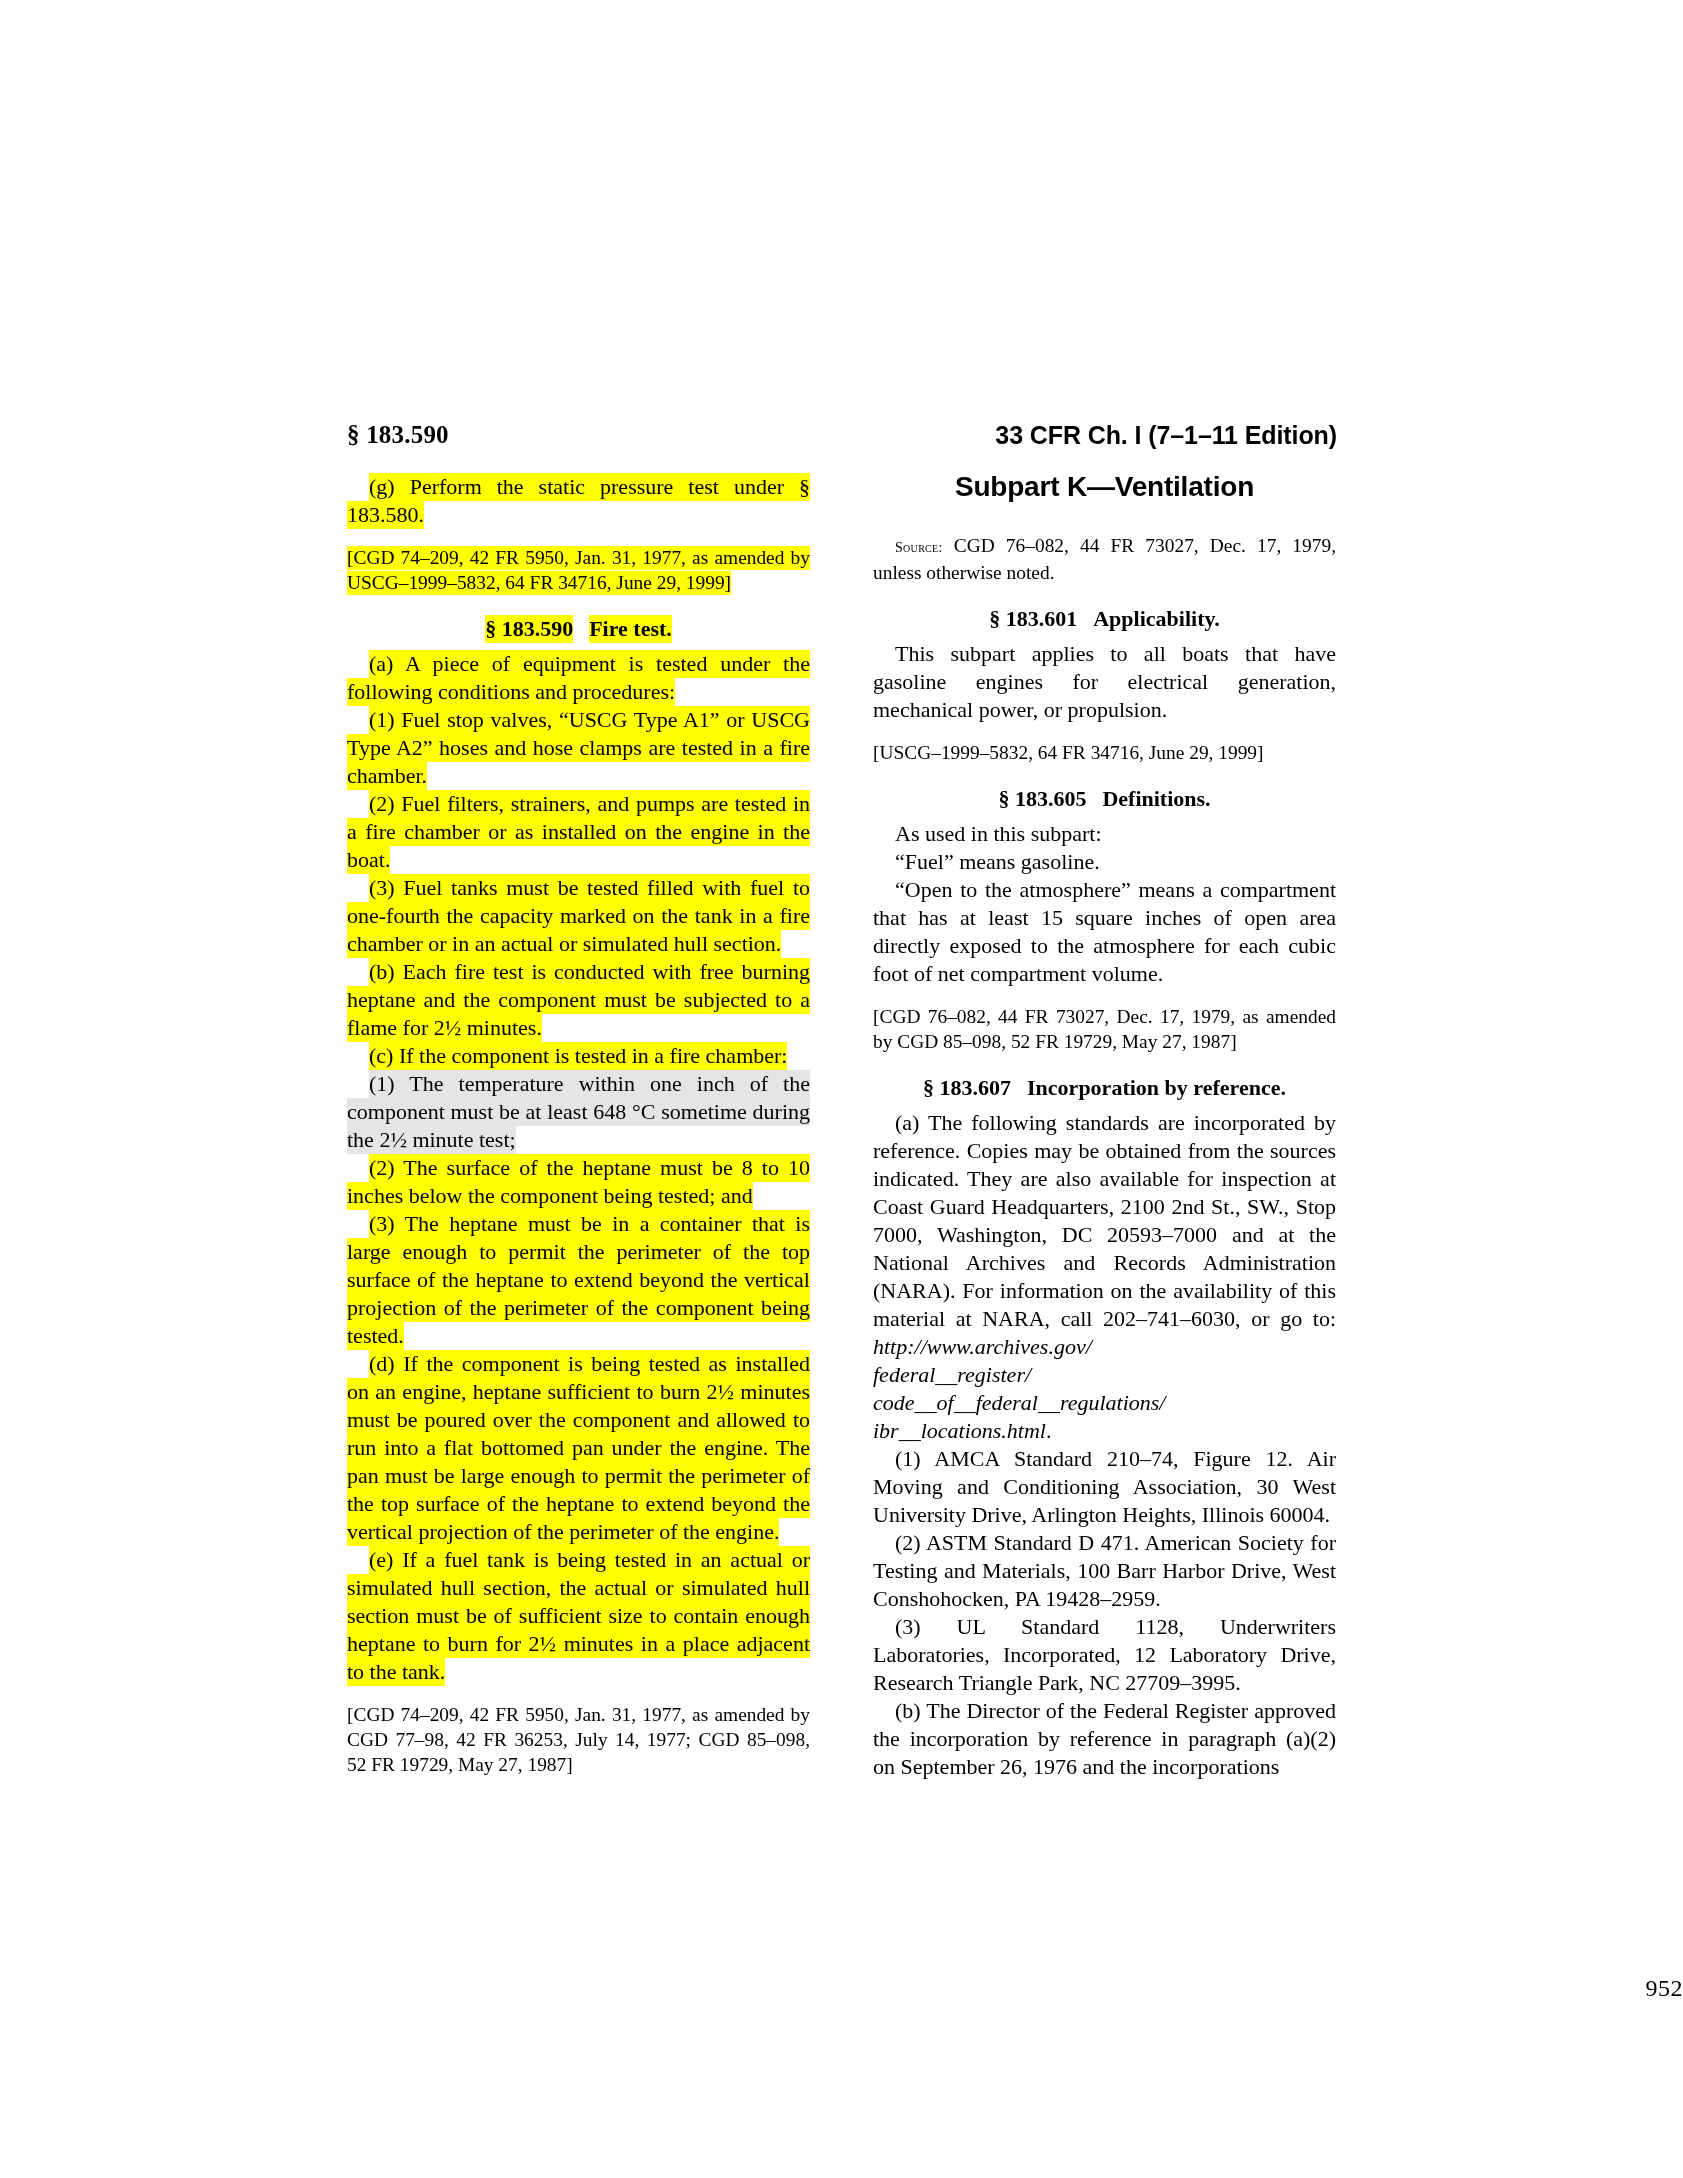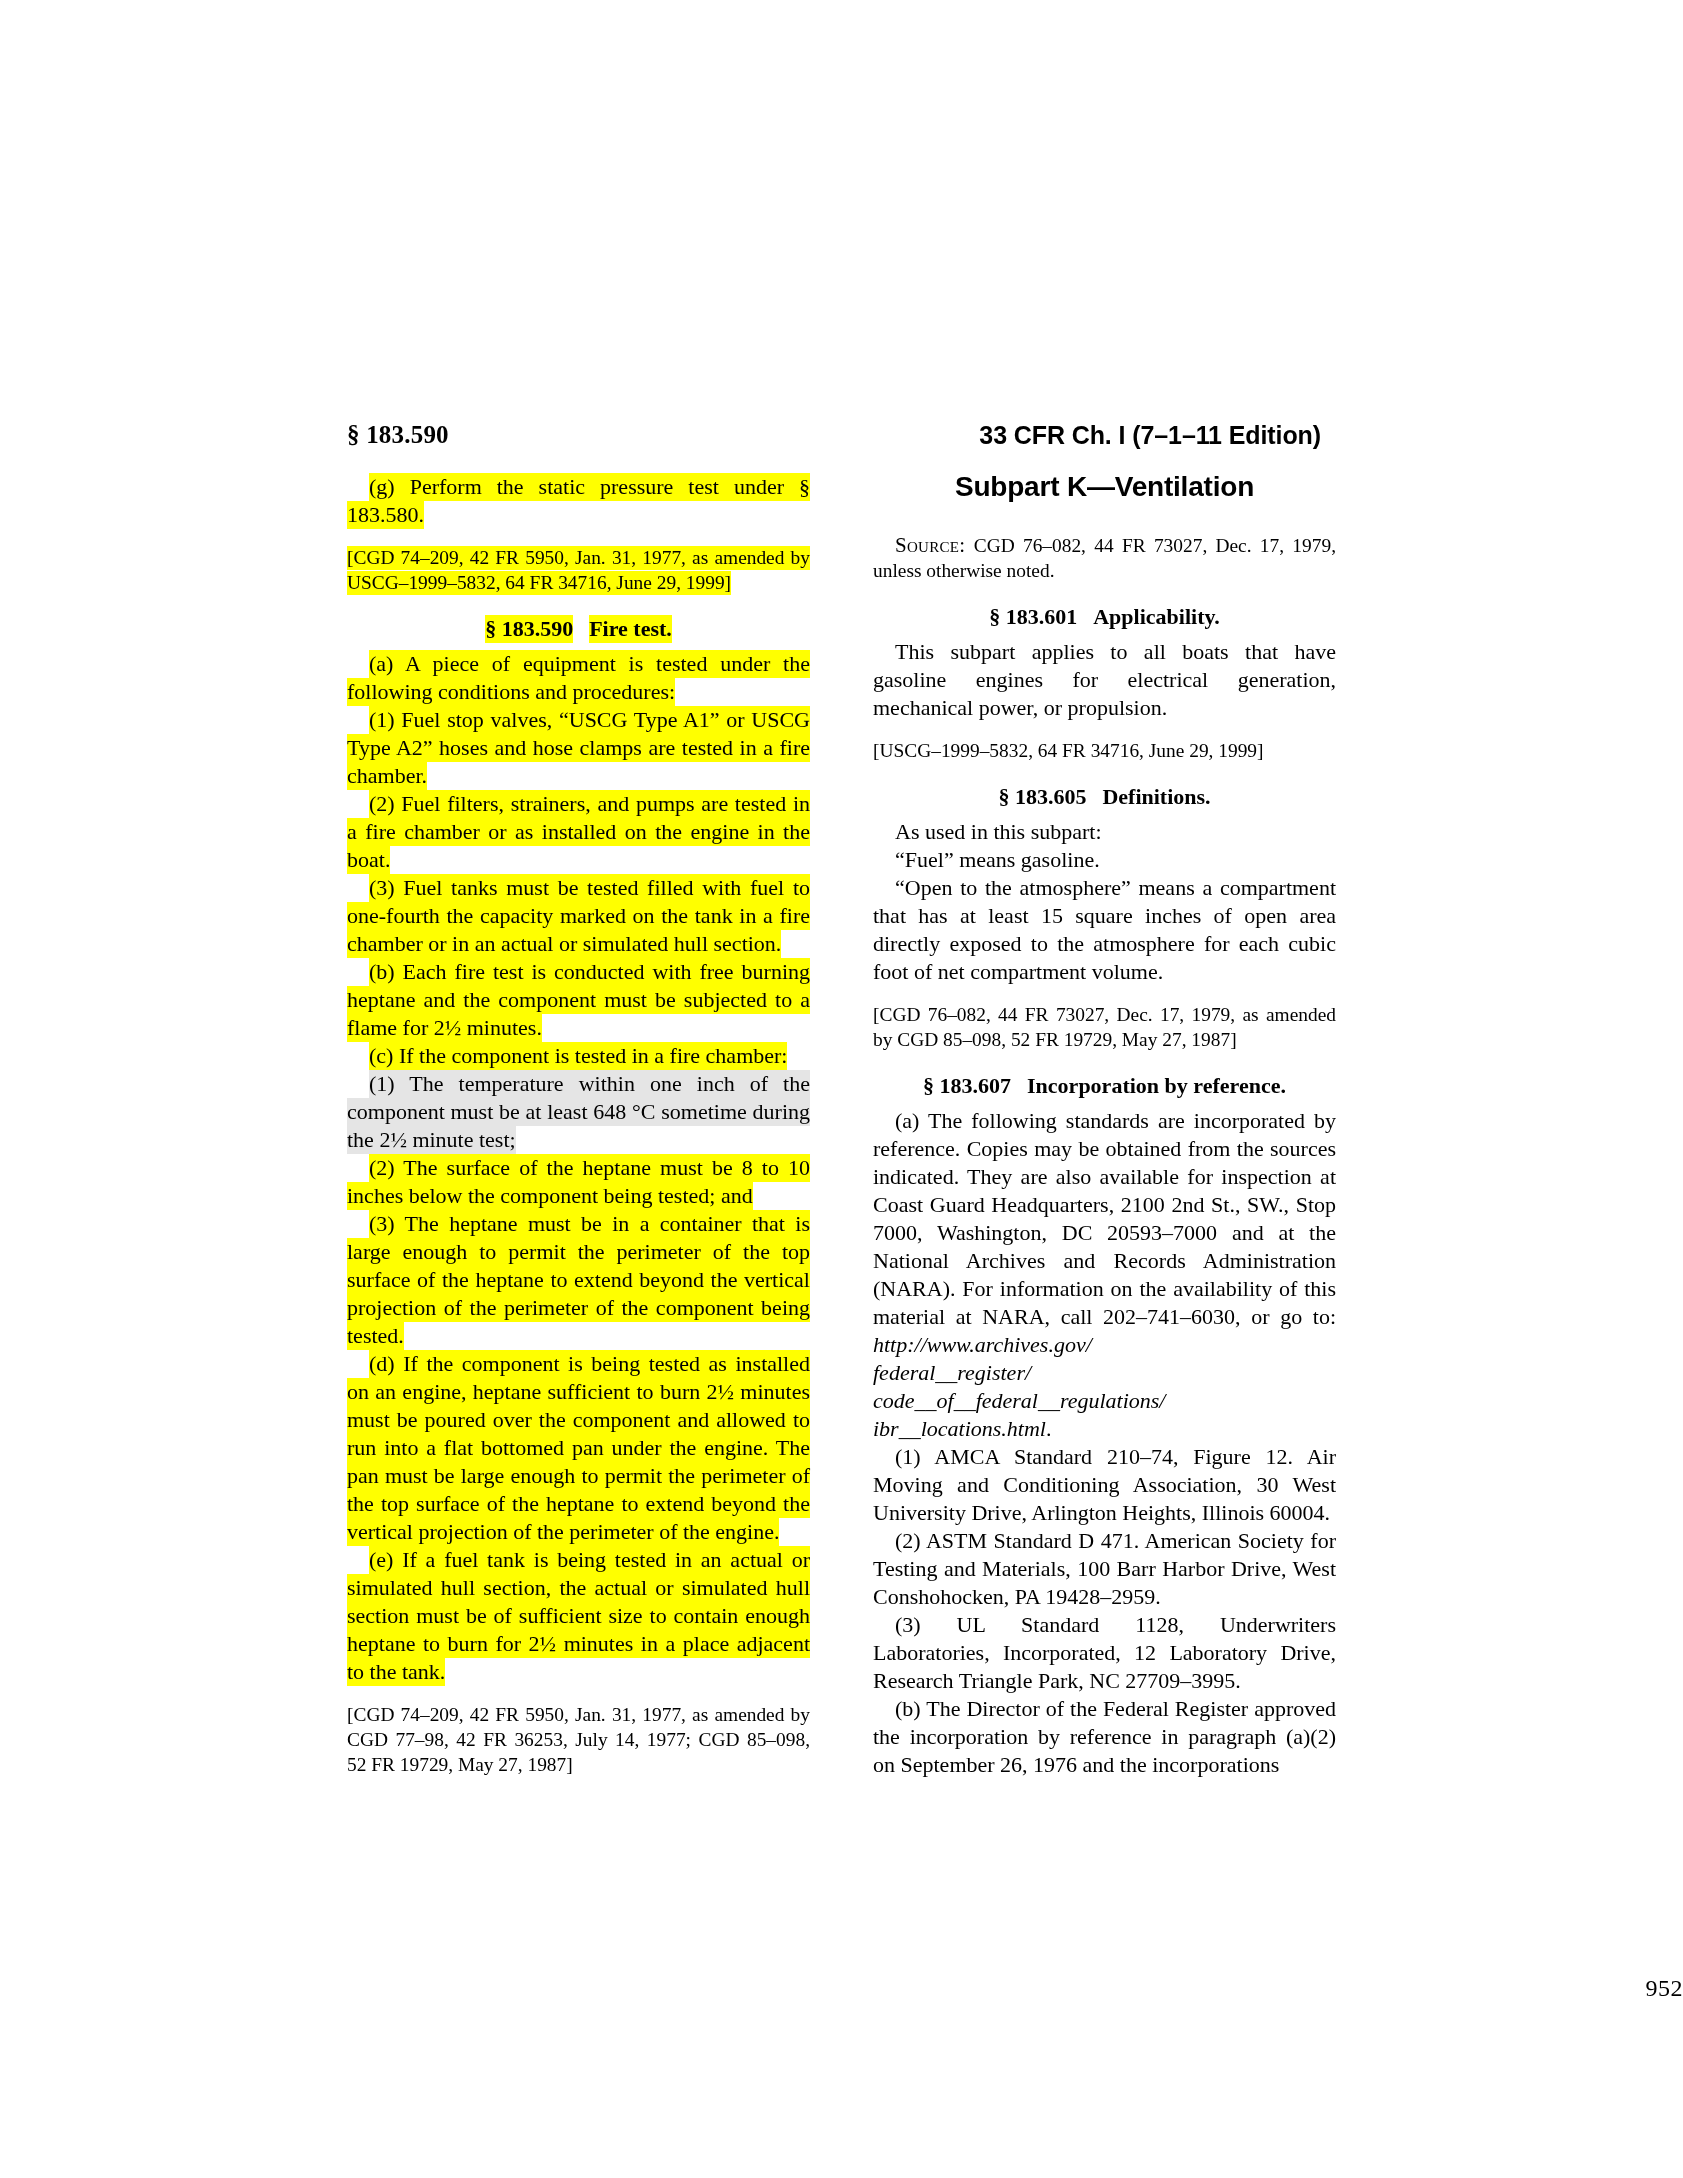--- a/index.html
+++ b/index.html
@@ -36,21 +36,21 @@
     position: absolute;
     left: 0;
     top: 0;
     font-family: "Liberation Serif", serif;
     font-size: 25px;
     font-weight: 700;
     letter-spacing: 0.2px;
   }
   .runhead-right {
     position: absolute;
-    right: 16px;
+    right: 0;
     top: 0;
     font-family: "Liberation Sans", sans-serif;
     font-size: 25px;
     font-weight: 700;
     letter-spacing: -0.1px;
     white-space: nowrap;
   }
 
   
   .col {
@@ -100,21 +100,21 @@
 
   .source {
     font-size: 19.4px;
     line-height: 25px;
     text-align: justify;
     text-indent: 22px;
     margin-top: 0 !important;
   }
   .smallcaps {
     font-variant: small-caps;
-    font-size: 21px;
+    font-size: 14px;
     letter-spacing: 0.3px;
   }
 
   
   .subpart {
     font-family: "Liberation Sans", sans-serif;
     font-weight: 700;
     font-size: 28px;
     text-align: center;
     text-indent: 0;

